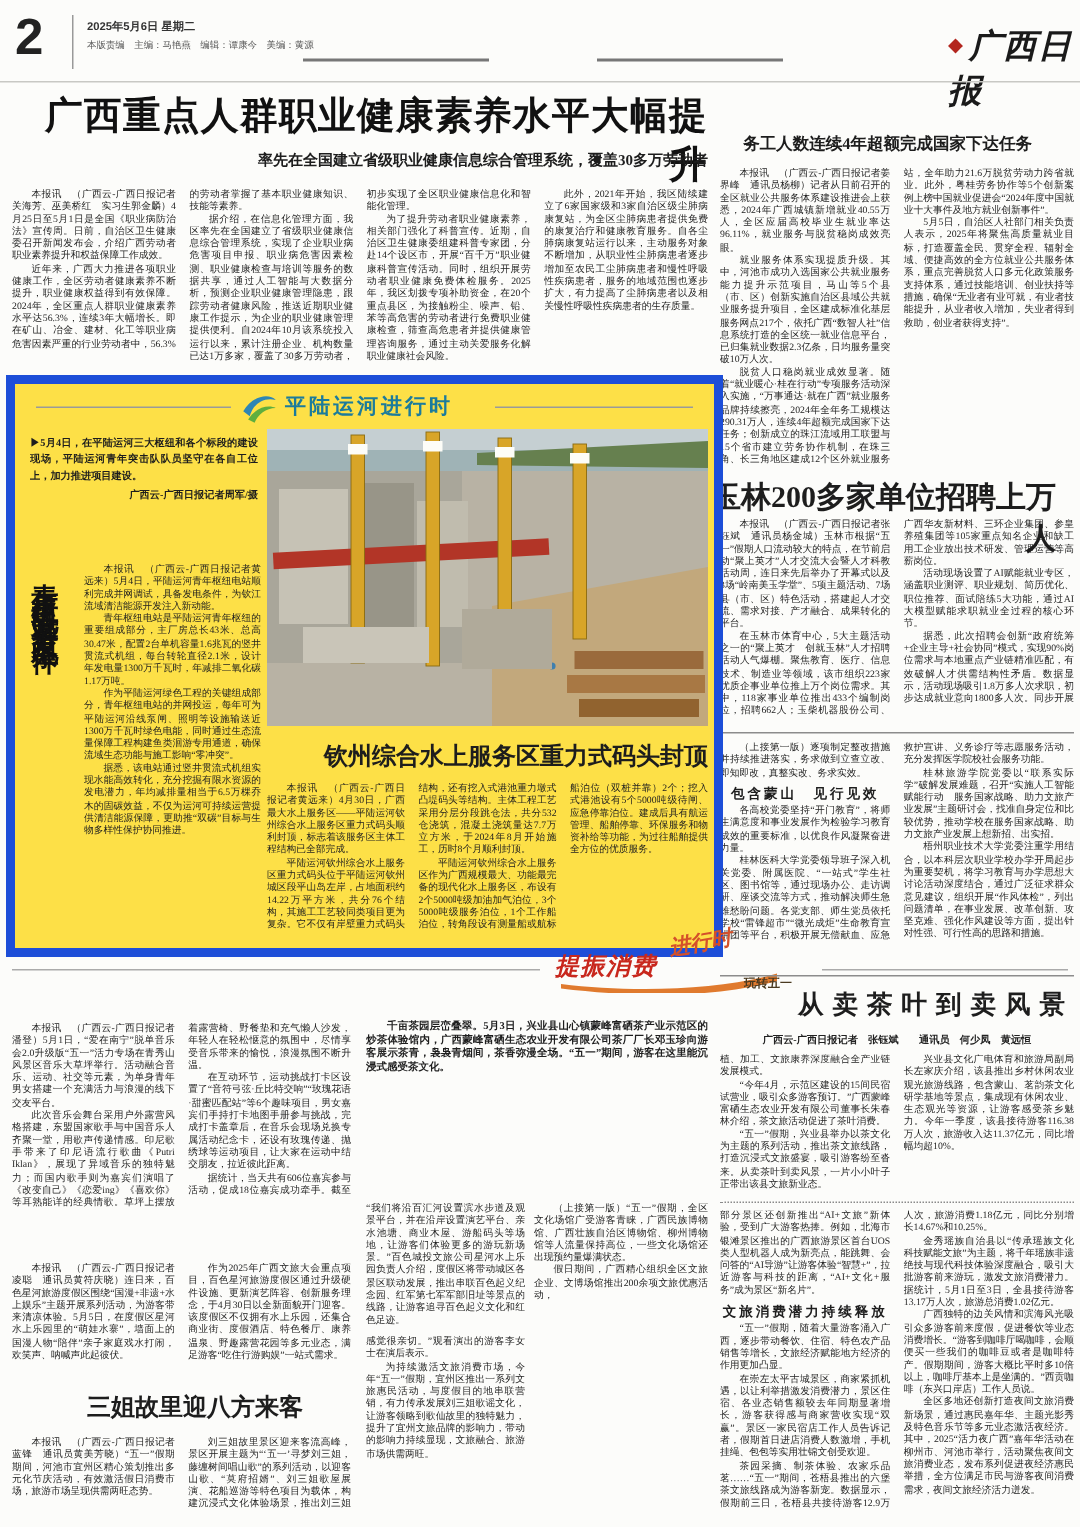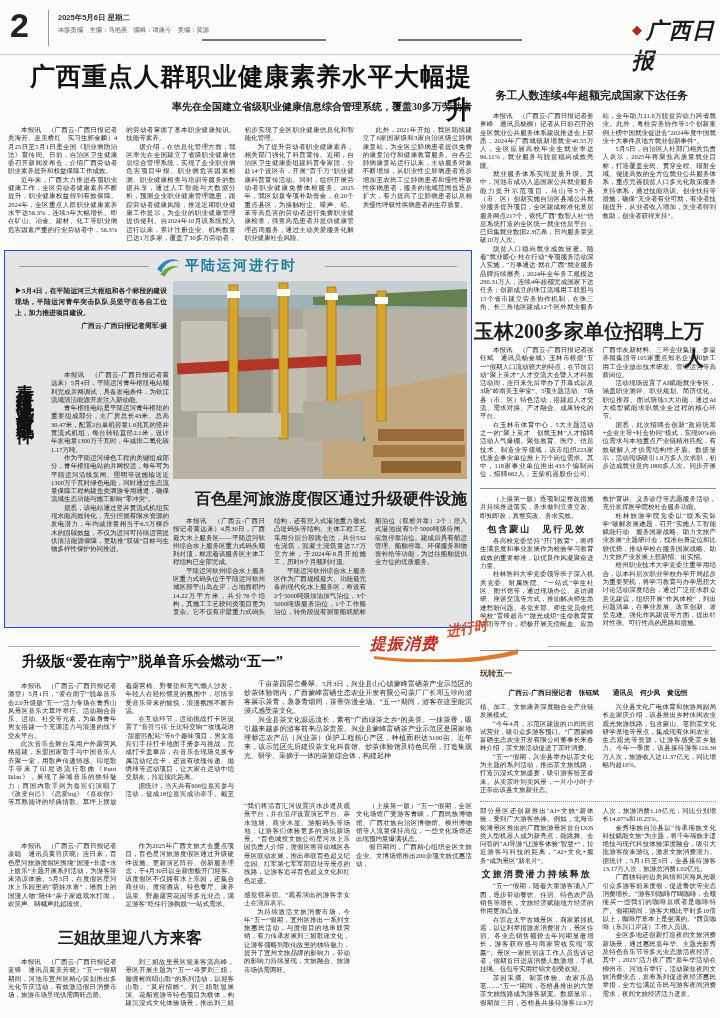--- a/index.html
+++ b/index.html
@@ -15,21 +15,21 @@
   .c4{column-count:4;column-gap:9px;column-fill:auto;height:100%;}
   .clip{overflow:hidden;}
   .hd{font-weight:bold;text-align:right;}
   .rule{background:#8c8c8c;height:1px;}
   .subhead{font-size:9px;font-weight:bold;text-align:center;text-indent:0!important;
            margin:5px 0 4px 0!important;letter-spacing:2px;}
   .vtitle{writing-mode:vertical-rl;font-weight:bold;font-size:19px;letter-spacing:5px;
           font-family:"Liberation Sans",sans-serif;color:#111;}
   .cap{font-size:6.8px;line-height:11px;font-weight:bold;text-align:justify;}
   .cap .cr{display:block;text-align:right;margin-top:2px;}
-  .boxed{border:1px solid #1d4ed8;background:#e5e5e5;}
+  .boxed{border:6px solid #1d4ed8;background:#fde047;}
   .byline{font-size:6.8px;font-weight:bold;text-align:center;color:#222;}
   .dotted{border-top:1px dotted #8a8a8a;height:0;}
 </style>
 </head>
 <body>
 
 <div id="page">
 
   <div class="abs san" style="left:10px;top:6px;font-size:34px;font-weight:bold;color:#222;">2</div>
   <div class="abs" style="left:48px;top:10px;width:1px;height:36px;background:#999;"></div>
@@ -141,42 +141,41 @@
       </g>
       <g fill="#3f7fae">
         <circle cx="178" cy="150" r="2.4"></circle>
         <circle cx="190" cy="158" r="2.4"></circle>
         <circle cx="138" cy="142" r="2.4"></circle>
       </g>
       <rect x="130" y="120" width="60" height="40" fill="#b0aa9a"></rect>
       <rect x="24" y="132" width="84" height="24" fill="#c9c5b8"></rect>
     </svg>
 
-    <div class="abs hd san" style="left:168px;top:238px;width:294px;font-size:16px;">百色星河旅游度假区通过升级硬件设施</div>
+    <div class="abs hd san" style="left:168px;top:238px;width:294px;font-size:16px;">钦州综合水上服务区重力式码头封顶</div>
     <div class="abs bt clip" style="left:168px;top:266px;width:294px;height:102px;">
       <div class="c3">
         <p>本报讯　（广西云-广西日报记者黄远来）4月30日，广西最大水上服务区——平陆运河钦州综合水上服务区重力式码头顺利封顶，标志着该服务区主体工程结构已全部完成。</p>
         <p>平陆运河钦州综合水上服务区重力式码头位于平陆运河钦州城区段平山岛左岸，占地面积约14.22万平方米，共分76个结构，其施工工艺较同类项目更为复杂。它不仅有岸壁重力式码头结构，还有挖入式港池重力墩式凸堤码头等结构。主体工程工艺采用分层分段跳仓法，共分532仓浇筑，混凝土浇筑量达7.7万立方米，于2024年8月开始施工，历时8个月顺利封顶。</p>
         <p>平陆运河钦州综合水上服务区作为广西规模最大、功能最完备的现代化水上服务区，布设有2个5000吨级加油加气泊位，3个5000吨级服务泊位，1个工作船泊位，转角段设有测量船或航标船泊位（双桩并靠）2个；挖入式港池设有5个5000吨级待闸、应急停靠泊位。建成后具有航运管理、船舶停靠、环保服务和物资补给等功能，为过往船舶提供全方位的优质服务。</p>
       </div>
     </div>
   </div>
 
   <div class="abs" style="left:8px;top:646px;width:352px;height:1px;background:#aaa;"></div>
   <div class="abs" style="left:548px;top:646px;width:164px;height:1px;background:#aaa;"></div>
   <div class="abs" style="left:368px;top:622px;width:172px;height:44px;">
     <span class="abs san" style="left:2px;top:12px;font-size:16px;font-weight:bold;font-style:italic;color:#c8271d;letter-spacing:1px;text-align:center;">提振消费</span>
     <span class="abs" style="left:78px;top:-2px;font-size:14px;font-weight:bold;font-style:italic;color:#d4502a;transform:rotate(-10deg);">进行时</span>
     <svg class="abs" style="left:4px;top:26px;" width="150" height="14" viewBox="0 0 150 14">
       <path d="M2,8 C50,14 110,12 146,1 L146,6 C110,16 60,18 2,11 Z" fill="#e07a2e"></path>
     </svg>
-    <span class="abs san" style="left:112px;top:28px;font-size:8px;font-weight:bold;color:#4a3a20;margin-top:18px;">玩转五一</span>
-  </div>
-
-  <div class="abs" style="left:22px;top:652px;width:310px;font-size:14.5px;font-weight:bold;color:#111;">升级版“爱在南宁”脱单音乐会燃动“五一”</div>
+    <span class="abs san" style="left:128px;top:28px;font-size:8px;font-weight:bold;color:#4a3a20;">玩转五一</span>
+  </div>
+
   <div class="abs bt clip" style="left:8px;top:682px;width:226px;height:126px;">
     <div class="c2">
       <p>本报讯　（广西云-广西日报记者潘登）5月1日，“爱在南宁”脱单音乐会2.0升级版“五一”活力专场在青秀山风景区音乐大草坪举行。活动融合音乐、运动、社交等元素，为单身青年男女搭建一个充满活力与浪漫的线下交友平台。</p>
       <p>此次音乐会舞台采用户外露营风格搭建，东盟国家歌手与中国音乐人齐聚一堂，用歌声传递情感。印尼歌手带来了印尼语流行歌曲《Putri Iklan》，展现了异域音乐的独特魅力；而国内歌手则为嘉宾们演唱了《改变自己》《恋爱ing》《喜欢你》等耳熟能详的经典情歌。草坪上摆放着露营椅、野餐垫和充气懒人沙发，年轻人在轻松惬意的氛围中，尽情享受音乐带来的愉悦，浪漫氛围不断升温。</p>
       <p>在互动环节，运动挑战打卡区设置了“音符弓弦·丘比特交响”“玫瑰花语·甜蜜匹配站”等6个趣味项目，男女嘉宾们手持打卡地图手册参与挑战，完成打卡盖章后，在音乐会现场兑换专属活动纪念卡，还设有玫瑰传递、抛绣球等运动项目，让大家在运动中结交朋友，拉近彼此距离。</p>
       <p>据统计，当天共有606位嘉宾参与活动，促成18位嘉宾成功牵手。截至目前，“爱在南宁”脱单音乐会已成功举办27场，吸引2万多人次参与。</p>
     </div>
   </div>
 
   <div class="abs bt clip" style="left:8px;top:842px;width:226px;height:80px;">
@@ -188,35 +187,35 @@
 
   <div class="abs hd" style="left:32px;top:928px;width:170px;font-size:16px;">三姐故里迎八方来客</div>
   <div class="abs bt clip" style="left:8px;top:958px;width:226px;height:56px;">
     <div class="c2">
       <p>本报讯　（广西云-广西日报记者蓝锋　通讯员黄美芳晓）“五一”假期期间，河池市宜州区精心策划推出多元化节庆活动，有效激活假日消费市场，旅游市场呈现供需两旺态势。</p>
       <p>刘三姐故里景区迎来客流高峰，景区开展主题为“‘五一’寻梦刘三姐，藤缠树间唱山歌”的系列活动，以迎客山歌、“莫府招婿”、刘三姐歌屋展演、花船巡游等特色项目为载体，构建沉浸式文化体验场景，推出刘三姐主题绣球、“藤缠树”系列雪糕等文创产品，山水人文与节日氛围深度交融，彰显刘三姐文化品牌影响力。</p>
 
     </div>
   </div>
 
-  <div class="abs bt clip" style="left:244px;top:680px;width:228px;height:118px;font-size:7px;line-height:9px;">
+  <div class="abs bt clip" style="left:244px;top:680px;width:228px;height:118px;font-size:7px;line-height:9px;font-weight:bold;">
     <p>千亩茶园层峦叠翠。5月3日，兴业县山心镇蒙峰富硒茶产业示范区的炒茶体验馆内，广西蒙峰富硒生态农业开发有限公司茶厂厂长邓玉珍向游客展示茶青，袅袅青烟间，茶香弥漫全场。“五一”期间，游客在这里能沉浸式感受茶文化。</p>
-    <p>兴业县茶文化源远流长，素有“广西绿茶之乡”的美誉。一抹茶香，吸引越来越多的游客前来品茶赏景。兴业县蒙峰富硒茶产业示范区是国家地理标志农产品（兴业茶）保护工程核心产区，种植面积达3100亩。近年来，该示范区先后建设茶文化科普馆、炒茶体验馆及特色民宿，打造集观光、研学、采摘于一体的茶旅综合体，构建起种</p>
   </div>
   <div class="abs bt clip" style="left:244px;top:802px;width:106px;height:212px;">
     <p class="nb">“我们将沿百汇河设置滨水步道及观景平台，并在沿岸设置演艺平台、亲水池塘、商业木屋、游船码头等场地，让游客们体验更多的游玩新场景。”百色城投文旅公司星河水上乐园负责人介绍，度假区将带动城区各景区联动发展，推出串联百色起义纪念园、红军第七军军部旧址等景点的线路，让游客追寻百色起义文化和红色足迹。</p>
     <p class="nb" style="margin-top:6px">感觉很亲切。”观看演出的游客李女士在演后表示。</p>
     <p>为持续激活文旅消费市场，今年“五一”假期，宜州区推出一系列文旅惠民活动，与度假目的地串联营销，有力传承发展刘三姐歌谣文化，让游客领略到歌仙故里的独特魅力，提升了宜州文旅品牌的影响力，带动的影响力持续显现，文旅融合、旅游市场供需两旺。</p>
   </div>
   <div class="abs bt clip" style="left:356px;top:802px;width:116px;height:212px;">
     <p>（上接第一版）“五一”假期，全区文化场馆广受游客青睐，广西民族博物馆、广西壮族自治区博物馆、柳州博物馆等人流量保持高位，一些文化场馆还出现预约量爆满状态。</p>
     <p>假日期间，广西精心组织全区文旅企业、文博场馆推出200余项文旅优惠活动，</p>
   </div>
 
   <div class="abs rule" style="left:480px;top:650px;width:236px;"></div>
+  <div class="abs hd" style="left:484px;top:658px;width:232px;font-size:17px;letter-spacing:6px;">从卖茶叶到卖风景</div>
   <div class="abs byline" style="left:480px;top:688px;width:236px;">广西云-广西日报记者　张钰斌　　通讯员　何少凤　黄远恒</div>
   <div class="abs bt clip" style="left:480px;top:703px;width:236px;height:94px;">
     <div class="c2">
       <p class="nb">植、加工、文旅康养深度融合全产业链发展模式。</p>
       <p>“今年4月，示范区建设的15间民宿试营业，吸引众多游客预订。”广西蒙峰富硒生态农业开发有限公司董事长朱春林介绍，茶文旅活动促进了茶叶消费。</p>
       <p>“五一”假期，兴业县举办以茶文化为主题的系列活动，推出茶文旅线路，打造沉浸式文旅盛宴，吸引游客纷至沓来。从卖茶叶到卖风景，一片小小叶子正带出该县文旅新业态。</p>
       <p>兴业县文化广电体育和旅游局副局长左家庆介绍，该县推出乡村休闲农业观光旅游线路，包含蒙山、茗韵茶文化研学基地等景点，集成现有休闲农业、生态观光等资源，让游客感受茶乡魅力。今年一季度，该县接待游客116.38万人次，旅游收入达11.37亿元，同比增幅均超10%。</p>
     </div>
   </div>
   <div class="abs dotted" style="left:480px;top:801px;width:236px;"></div>

